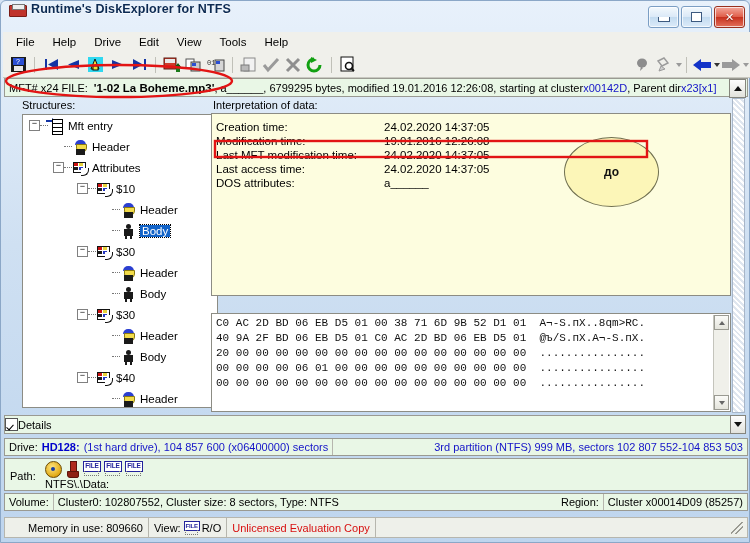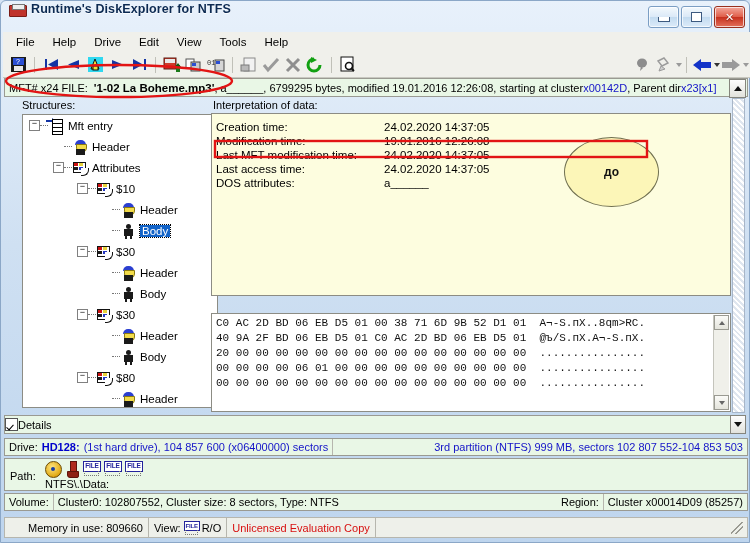--- a/index.html
+++ b/index.html
@@ -551,21 +551,21 @@
             <span class="pm">−</span>
             <span class="dots"></span>
             <span class="ic ic-attr">
               <div class="sq"></div>
               <div class="q1"></div>
               <div class="q2"></div>
               <div class="q3"></div>
               <div class="q4"></div>
               <div class="tail"></div>
             </span>
-            <span class="lbl">$80</span>
+            <span class="lbl">$40</span>
           </div>
           <div class="node">
             <span style="width:78px;flex:0 0 auto"></span>
             <span style="width:11px;flex:0 0 auto"></span>
             <span class="dots"></span>
             <span class="ic ic-hdr">
               <div class="hat"></div>
               <div class="face"></div>
               <div class="body"></div>
             </span>

